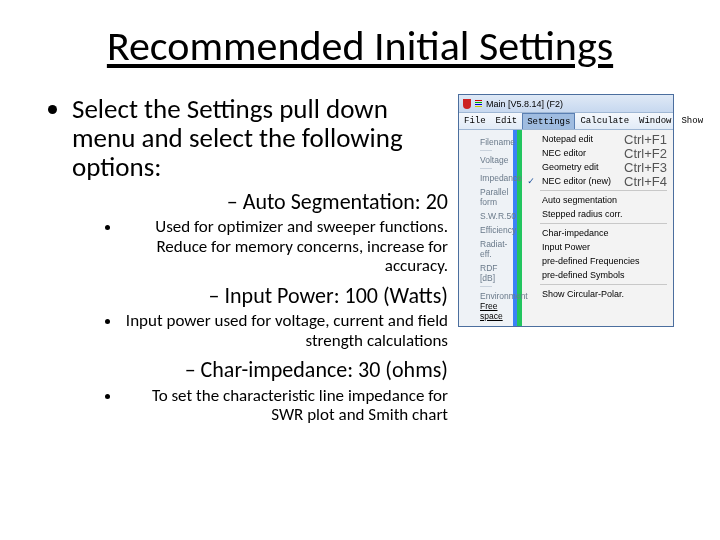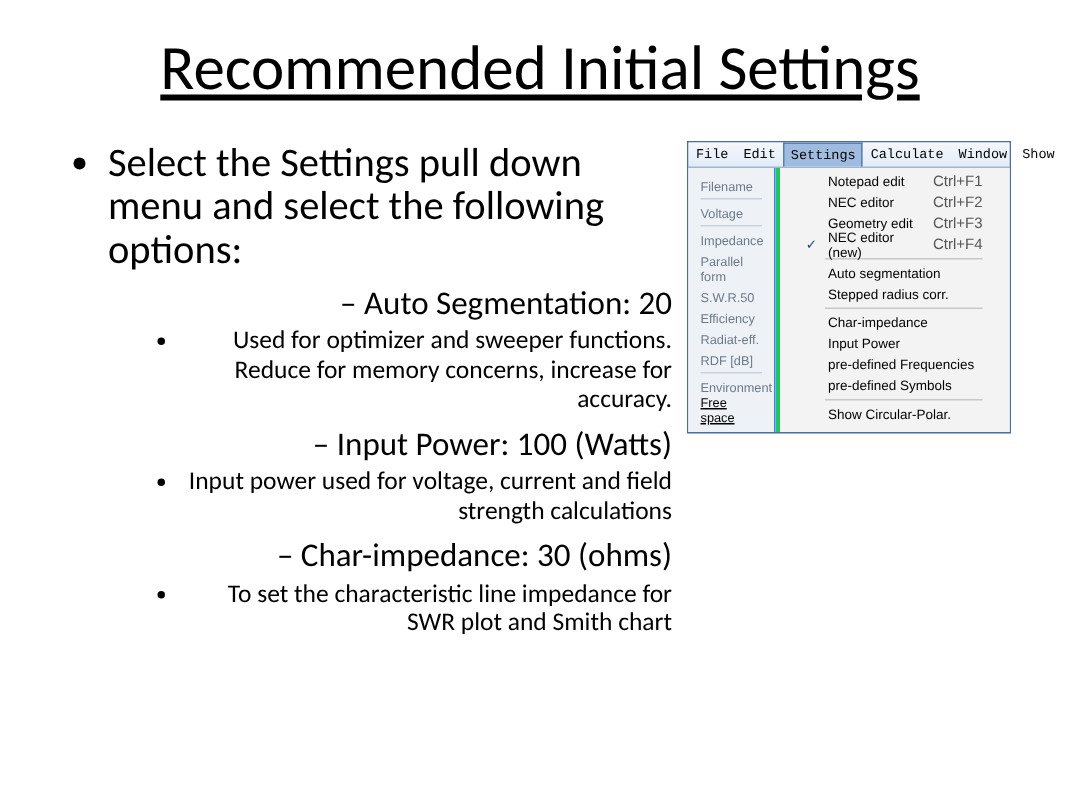--- a/index.html
+++ b/index.html
@@ -70,38 +70,38 @@
   }
   .menubar .mitem {
     padding: 0 5px; display: flex; align-items: center;
   }
   .menubar .mitem.active {
     background: #9fbce0; border: 1px solid #5a7fb2; border-bottom: none;
     box-sizing: border-box; padding: 0 4px;
   }
   .app-body { display: flex; background: #fff; }
   .side {
-    width: 58px; background: #eef2f6; border-right: 1px solid #3b82f6;
-    box-sizing: border-box; padding: 3px 8px; position: relative;
+    width: 58px; background: #eef2f6; border-right: 4px solid #3b82f6;
+    box-sizing: border-box; padding: 3px 21px; position: relative;
     min-height: 165px;
   }
   .side .hdr { color: #6a7a8a; font-size: 8.5px; margin-top: 4px; }
   .side .val { color: #000; font-size: 8.5px; margin-bottom: 2px; text-decoration: underline; }
   .side hr { border: none; border-top: 1px solid #c9d2dc; margin: 3px 0; }
   .dropdown {
-    flex: 1; background: #f3f3f3; border-left: 3px solid #22c55e;
-    box-sizing: border-box; padding: 2px 12px; font-size: 9px;
+    flex: 1; background: #f3f3f3; border-left: 5px solid #22c55e;
+    box-sizing: border-box; padding: 2px 0; font-size: 9px;
   }
   .dd-row {
     display: flex; align-items: center; height: 14px;
     padding: 0 6px 0 2px; gap: 4px;
   }
   .dd-row .chk { width: 14px; text-align: center; color: #1a4f9c; font-size: 9px; }
   .dd-row .lbl { flex: 1; }
-  .dd-row .sc { color: #555; font-size: 10px; }
+  .dd-row .sc { color: #555; font-size: 13px; }
   .dd-sep { height: 1px; background: #c8c8c8; margin: 2px 6px 2px 18px; }
   .shield-red {
     display: inline-block; width: 8px; height: 10px;
     background: #c22; border-radius: 0 0 4px 4px;
   }
 </style>
 </head>
 <body>
 
 <div class="slide">
@@ -135,20 +135,30 @@
                 <li>To set the characteristic line impedance for SWR plot and Smith chart</li>
               </ul>
             </li>
           </ul>
         </li>
       </ul>
     </div>
 
     <div class="img-col">
       <div class="app">
+        <div class="titlebar">
+          <span class="shield-red"></span>
+          <span class="flag">
+            <span class="r"></span>
+              <span class="g"></span>
+              <span class="b"></span>
+              <span class="y"></span>
+          </span>
+          <span class="app-title">Main [V5.8.14] (F2)</span>
+        </div>
         <div class="menubar">
           <div class="mitem">File</div>
           <div class="mitem">Edit</div>
           <div class="mitem active">Settings</div>
           <div class="mitem">Calculate</div>
           <div class="mitem">Window</div>
           <div class="mitem">Show</div>
         </div>
         <div class="app-body">
           <div class="side">

